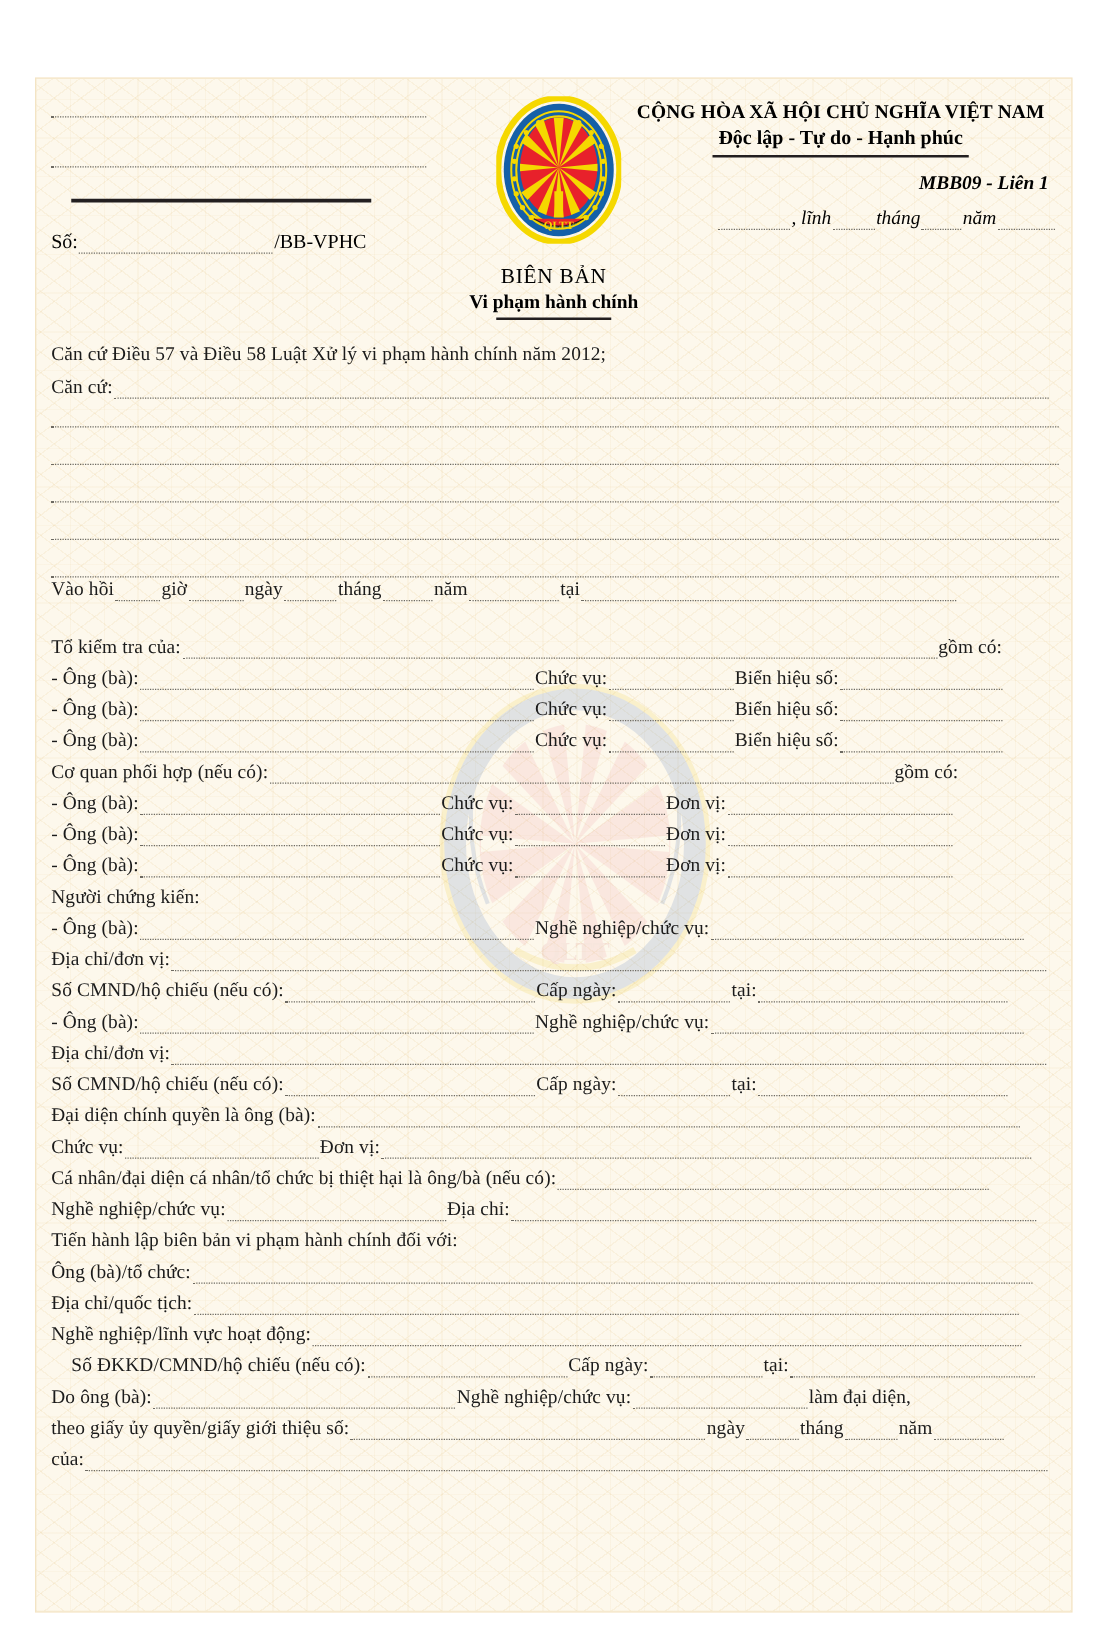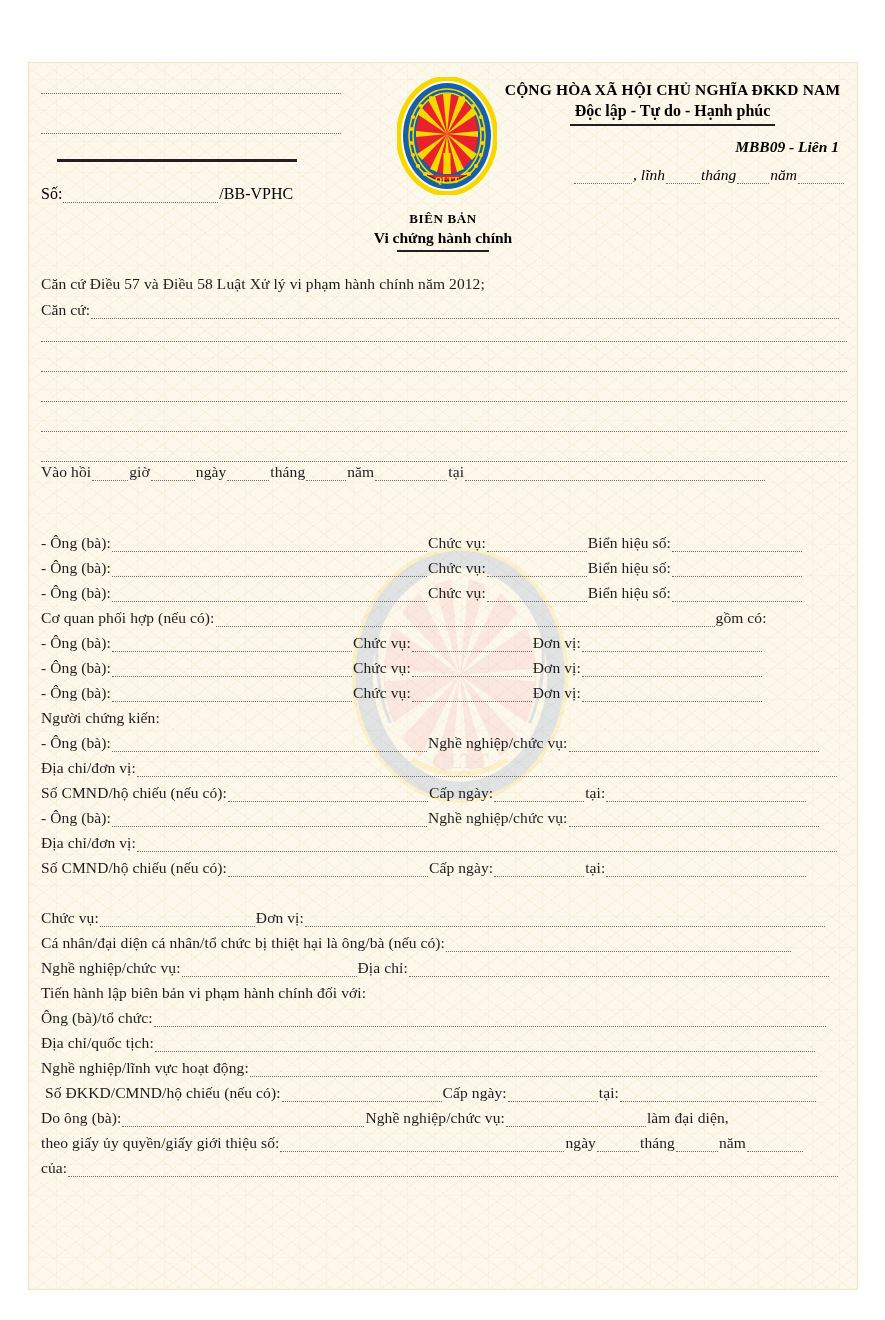--- a/index.html
+++ b/index.html
@@ -54,21 +54,21 @@
   .nat2{font-weight:bold;font-size:16px;margin-top:3px;}
   .natbar{width:205px;height:2.4px;background:#231f20;margin:4px auto 0 auto;}
   .formcode{font-style:italic;font-weight:bold;font-size:15.5px;text-align:right;margin-top:12px;padding-right:6px;}
   .datebar{margin-top:10px;text-align:right;font-style:italic;font-size:15.5px;white-space:nowrap;}
 
   
   #emblem{position:absolute;left:368px;top:14px;width:100px;height:118px;}
 
   
   #title{position:absolute;left:0;right:0;top:148px;text-align:center;}
-  #title .t1{font-weight:bold;font-size:13px;letter-spacing:.6px;}
+  #title .t1{font-weight:normal;font-size:17px;letter-spacing:.6px;}
   #title .t2{font-weight:bold;font-size:15.5px;margin-top:2px;}
   #title .tbar{width:92px;height:2.2px;background:#231f20;margin:3px auto 0 auto;}
 
   
   #content{position:absolute;left:12px;top:0;right:12px;bottom:0;z-index:2;}
 </style>
 </head>
 <body>
 
 <div id="paper">
@@ -156,32 +156,32 @@
         <polygon points="50,57 46,97 54,97"></polygon>
       </g>
       <rect x="46.5" y="76" width="7" height="20" fill="#f5d800"></rect>
 
       <path d="M28 96 q22 14 44 0" fill="none" stroke="#f5d800" stroke-width="3"></path>
       <path d="M30 98 q20 12 40 0" fill="#e8212b" stroke="#231f20" stroke-width="1"></path>
       <text x="50" y="106" text-anchor="middle" font-family="Liberation Serif, serif" font-size="9" font-weight="bold" fill="#f5d800">QLTT</text>
     </svg>
 
     <div id="hdr-right">
-      <div class="nat1">CỘNG HÒA XÃ HỘI CHỦ NGHĨA ĐKKD NAM</div>
+      <div class="nat1">CỘNG HÒA XÃ HỘI CHỦ NGHĨA VIỆT NAM</div>
       <div class="nat2">Độc lập - Tự do - Hạnh phúc</div>
       <div class="natbar"></div>
       <div class="formcode">MBB09 - Liên 1</div>
       <div class="datebar">
         <span class="dots" style="width:58px"></span><span>, lĩnh</span><span class="dots" style="width:34px"></span><span>tháng</span><span class="dots" style="width:32px"></span><span>năm</span><span class="dots" style="width:46px"></span>
       </div>
     </div>
 
     <div id="title">
       <div class="t1">BIÊN BẢN</div>
-      <div class="t2">Vi chứng hành chính</div>
+      <div class="t2">Vi phạm hành chính</div>
       <div class="tbar"></div>
     </div>
 
     <div id="content">
 
       <div class="row" style="top:212px;left:0;text-align:center;">Căn cứ Điều 57 và Điều 58 Luật Xử lý vi phạm hành chính năm 2012;</div>
 
       <div class="row" style="top:238px;left:0;">
         <span>Căn cứ:</span><span class="dots" style="width:748px"></span>
       </div>
@@ -189,20 +189,23 @@
       <div class="ruleline" style="top:278px;left:0;width:806px;"></div>
       <div class="ruleline" style="top:308px;left:0;width:806px;"></div>
       <div class="ruleline" style="top:338px;left:0;width:806px;"></div>
       <div class="ruleline" style="top:368px;left:0;width:806px;"></div>
       <div class="ruleline" style="top:398px;left:0;width:806px;"></div>
 
       <div class="row" style="top:400px;left:0;">
         <span>Vào hồi</span><span class="dots" style="width:36px"></span><span>giờ</span><span class="dots" style="width:44px"></span><span>ngày</span><span class="dots" style="width:42px"></span><span>tháng</span><span class="dots" style="width:40px"></span><span>năm</span><span class="dots" style="width:72px"></span><span>tại</span><span class="dots" style="width:300px"></span>
       </div>
 
+      <div class="row" style="top:446px;left:0;width:806px;">
+        <span>Tổ kiểm tra của:</span><span class="dots" style="width:604px"></span><span>gồm có:</span>
+      </div>
 
       <div class="row" style="top:471px;left:0;">
         <span>- Ông (bà):</span><span class="dots" style="width:315px"></span><span>Chức vụ:</span><span class="dots" style="width:100px"></span><span>Biển hiệu số:</span><span class="dots" style="width:130px"></span>
       </div>
       <div class="row" style="top:496px;left:0;">
         <span>- Ông (bà):</span><span class="dots" style="width:315px"></span><span>Chức vụ:</span><span class="dots" style="width:100px"></span><span>Biển hiệu số:</span><span class="dots" style="width:130px"></span>
       </div>
       <div class="row" style="top:521px;left:0;">
         <span>- Ông (bà):</span><span class="dots" style="width:315px"></span><span>Chức vụ:</span><span class="dots" style="width:100px"></span><span>Biển hiệu số:</span><span class="dots" style="width:130px"></span>
       </div>
@@ -236,20 +239,23 @@
       <div class="row" style="top:746px;left:0;">
         <span>- Ông (bà):</span><span class="dots" style="width:315px"></span><span>Nghề nghiệp/chức vụ:</span><span class="dots" style="width:250px"></span>
       </div>
       <div class="row" style="top:771px;left:0;">
         <span>Địa chỉ/đơn vị:</span><span class="dots" style="width:700px"></span>
       </div>
       <div class="row" style="top:796px;left:0;">
         <span>Số CMND/hộ chiếu (nếu có):</span><span class="dots" style="width:200px"></span><span>Cấp ngày:</span><span class="dots" style="width:90px"></span><span>tại:</span><span class="dots" style="width:200px"></span>
       </div>
 
+      <div class="row" style="top:821px;left:0;">
+        <span>Đại diện chính quyền là ông (bà):</span><span class="dots" style="width:562px"></span>
+      </div>
       <div class="row" style="top:846px;left:0;">
         <span>Chức vụ:</span><span class="dots" style="width:155px"></span><span>Đơn vị:</span><span class="dots" style="width:520px"></span>
       </div>
 
       <div class="row" style="top:871px;left:0;">
         <span>Cá nhân/đại diện cá nhân/tổ chức bị thiệt hại là ông/bà (nếu có):</span><span class="dots" style="width:345px"></span>
       </div>
       <div class="row" style="top:896px;left:0;">
         <span>Nghề nghiệp/chức vụ:</span><span class="dots" style="width:175px"></span><span>Địa chỉ:</span><span class="dots" style="width:420px"></span>
       </div>
@@ -258,21 +264,21 @@
 
       <div class="row" style="top:946px;left:0;">
         <span>Ông (bà)/tổ chức:</span><span class="dots" style="width:672px"></span>
       </div>
       <div class="row" style="top:996px;left:0;">
         <span>Nghề nghiệp/lĩnh vực hoạt động:</span><span class="dots" style="width:567px"></span>
       </div>
       <div class="row" style="top:971px;left:0;">
         <span>Địa chỉ/quốc tịch:</span><span class="dots" style="width:660px"></span>
       </div>
-      <div class="row" style="top:1021px;left:4px;">
+      <div class="row" style="top:1021px;left:16px;">
         <span>Số ĐKKD/CMND/hộ chiếu (nếu có):</span><span class="dots" style="width:160px"></span><span>Cấp ngày:</span><span class="dots" style="width:90px"></span><span>tại:</span><span class="dots" style="width:196px"></span>
       </div>
       <div class="row" style="top:1046px;left:0;">
         <span>Do ông (bà):</span><span class="dots" style="width:242px"></span><span>Nghề nghiệp/chức vụ:</span><span class="dots" style="width:140px"></span><span>làm đại diện,</span>
       </div>
       <div class="row" style="top:1071px;left:0;">
         <span>theo giấy ủy quyền/giấy giới thiệu số:</span><span class="dots" style="width:284px"></span><span>ngày</span><span class="dots" style="width:42px"></span><span>tháng</span><span class="dots" style="width:42px"></span><span>năm</span><span class="dots" style="width:56px"></span>
       </div>
       <div class="row" style="top:1096px;left:0;">
         <span>của:</span><span class="dots" style="width:770px"></span>

